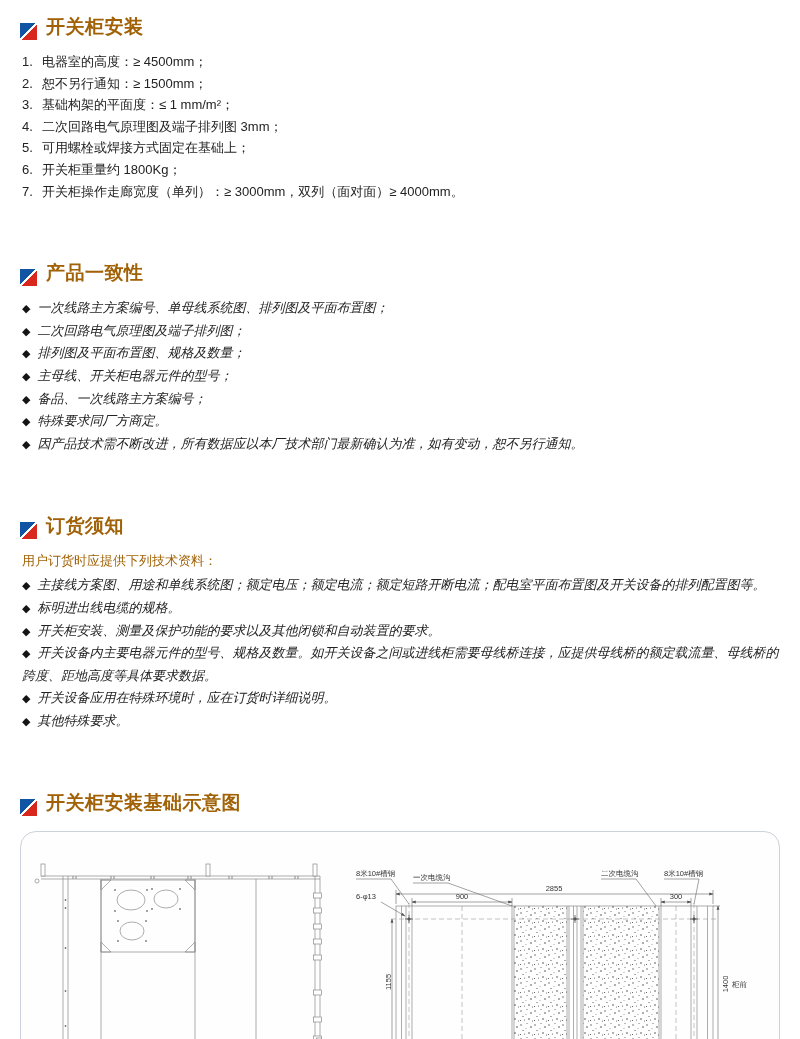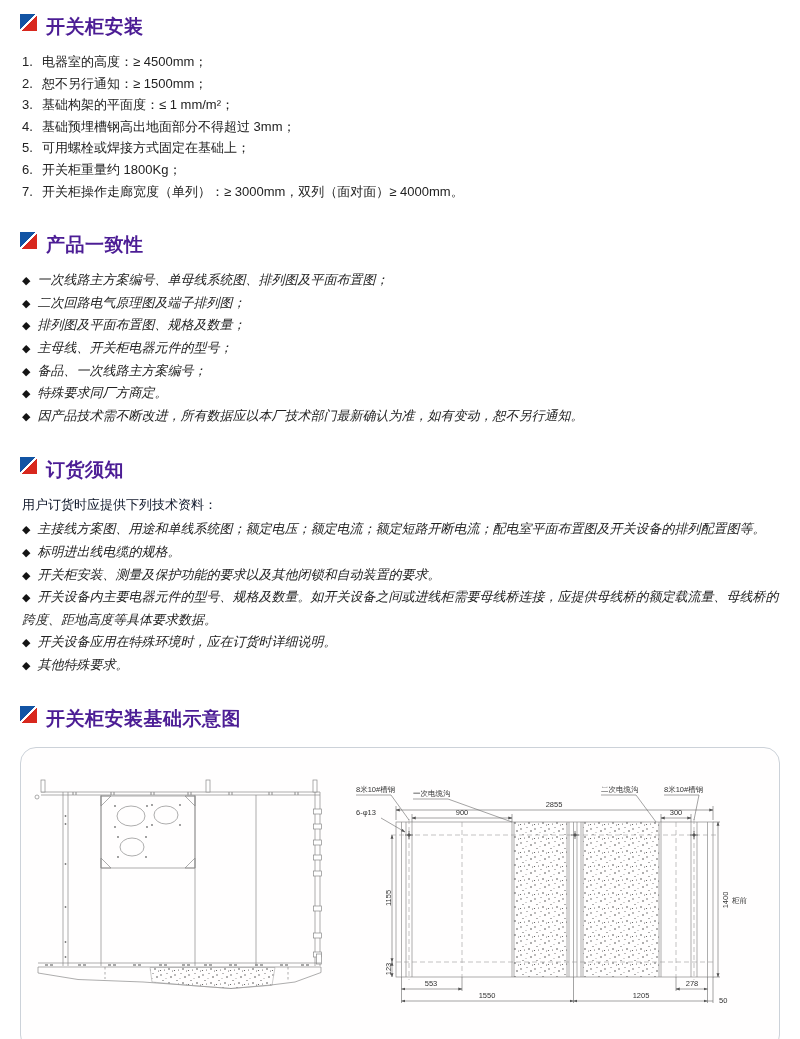--- a/index.html
+++ b/index.html
@@ -3,38 +3,38 @@
 <meta charset="utf-8">
 <style>
   html,body{margin:0;padding:0;background:#ffffff;}
   body{
     width:800px;height:1039px;overflow:hidden;
     font-family:"Liberation Sans","DejaVu Sans",sans-serif;
     color:#2a2a2a;
   }
   .page{padding:14px 20px 0 20px;}
   .sec{margin:0;}
-  .sec + .sec{margin-top:30px;}
+  .sec + .sec{margin-top:58px;}
   .sec-title{
-    display:flex;align-items:flex-start;margin:0 0 11px 0;
-    font-size:19px;font-weight:700;color:#4c1d95;letter-spacing:.5px;
+    display:flex;align-items:flex-end;margin:0 0 11px 0;
+    font-size:19px;font-weight:700;color:#a16207;letter-spacing:.5px;
   }
   .sec-icon{
     width:17px;height:17px;margin-right:9px;flex:0 0 auto;
     background:linear-gradient(135deg,#1254a4 0 47%,#ffffff 47% 53%,#d8281e 53% 100%);
   }
   ol.num-list{list-style:none;margin:0;padding:0 0 0 2px;}
   ol.num-list li{
     font-size:13px;line-height:21.6px;color:#222;display:flex;
   }
   ol.num-list .num{width:20px;flex:0 0 auto;}
   ul.dm-list{list-style:none;margin:0;padding:0 0 0 2px;}
   ul.dm-list li{font-size:13px;line-height:22.6px;color:#222;font-style:italic;}
   ul.dm-list .dm{margin-right:7px;font-size:11px;color:#141414;}
-  .intro{font-size:13px;line-height:22px;margin:0 0 2px 2px;color:#0f172a;}
+  .intro{font-size:13px;line-height:22px;margin:0 0 2px 2px;color:#a16207;}
   .diagram-box{
     margin-top:15px;position:relative;height:302px;
     border:1px solid #ccd2d9;border-radius:16px;background:#fffefe;overflow:hidden;
   }
   .svg-left{position:absolute;left:12px;top:28px;}
   .svg-right{position:absolute;left:330px;top:22px;}
   svg text{font-family:"Liberation Sans","DejaVu Sans",sans-serif;}
 </style>
 </head>
 <body>
@@ -54,21 +54,21 @@
       <li>
           <span class="num">2.</span>
           <span>恕不另行通知：≥ 1500mm；</span>
         </li>
       <li>
           <span class="num">3.</span>
           <span>基础构架的平面度：≤ 1 mm/m²；</span>
         </li>
       <li>
           <span class="num">4.</span>
-          <span>基础预埋槽钢高出地面部分不得超过 3mm；</span>
+          <span>二次回路电气原理图及端子排列图 3mm；</span>
         </li>
       <li>
           <span class="num">5.</span>
           <span>可用螺栓或焊接方式固定在基础上；</span>
         </li>
       <li>
           <span class="num">6.</span>
           <span>开关柜重量约 1800Kg；</span>
         </li>
       <li>

